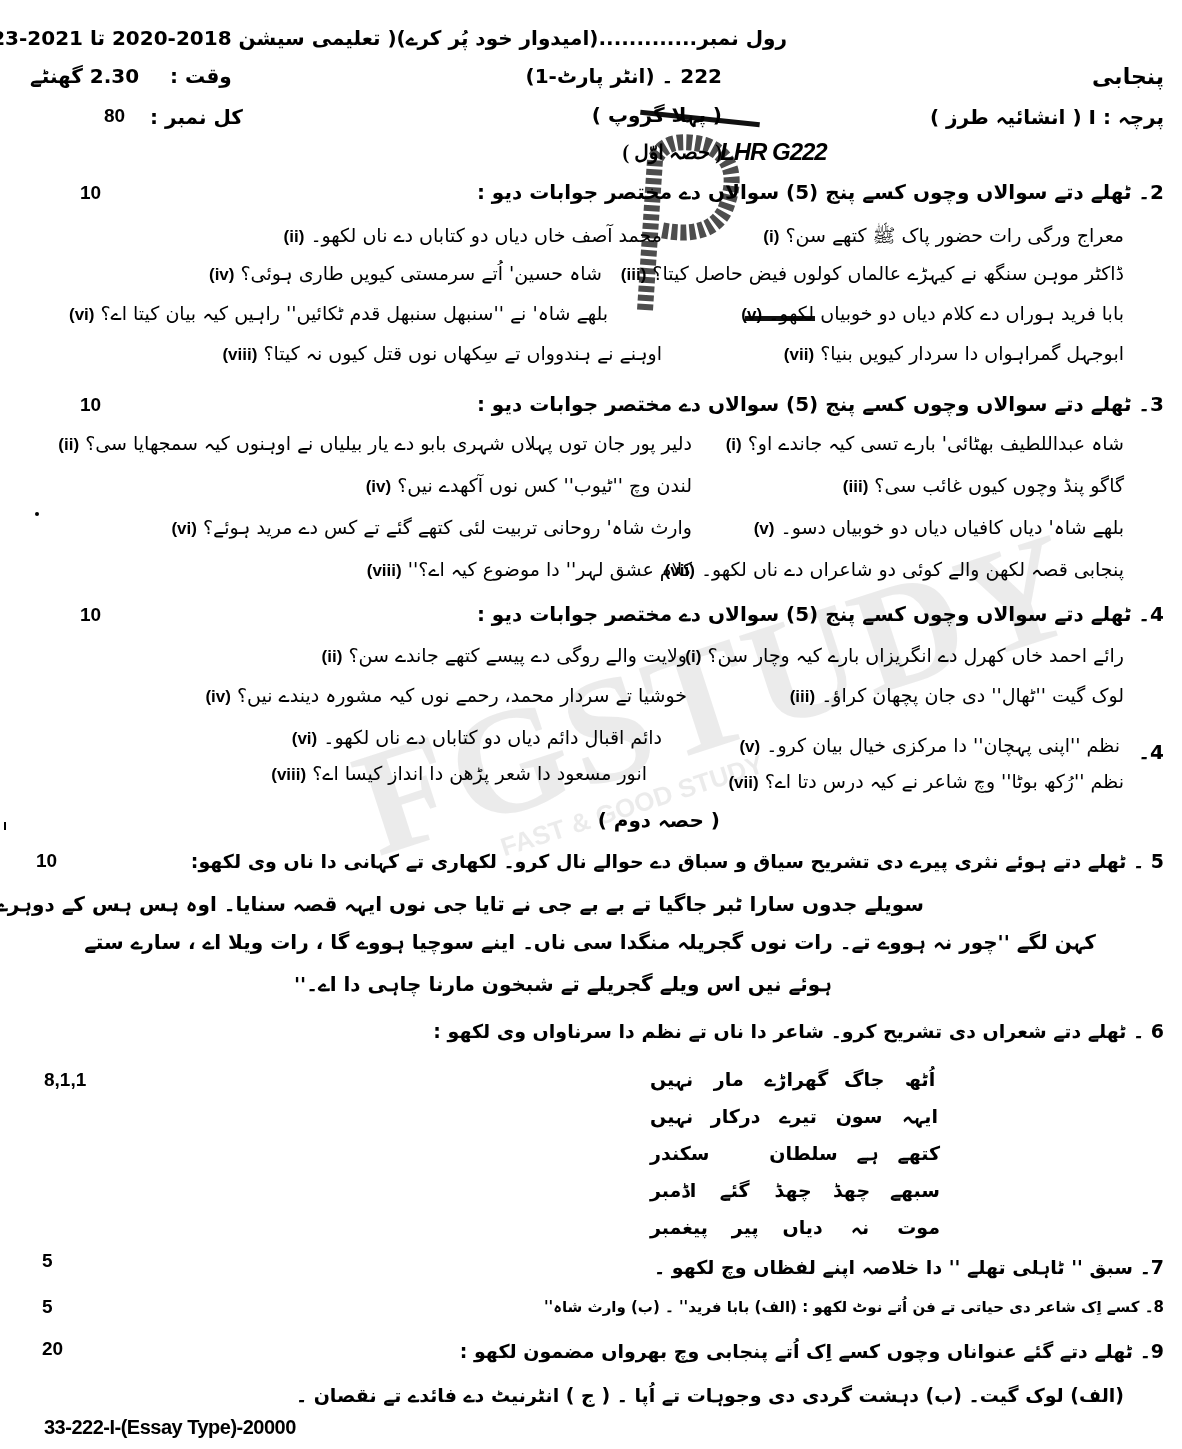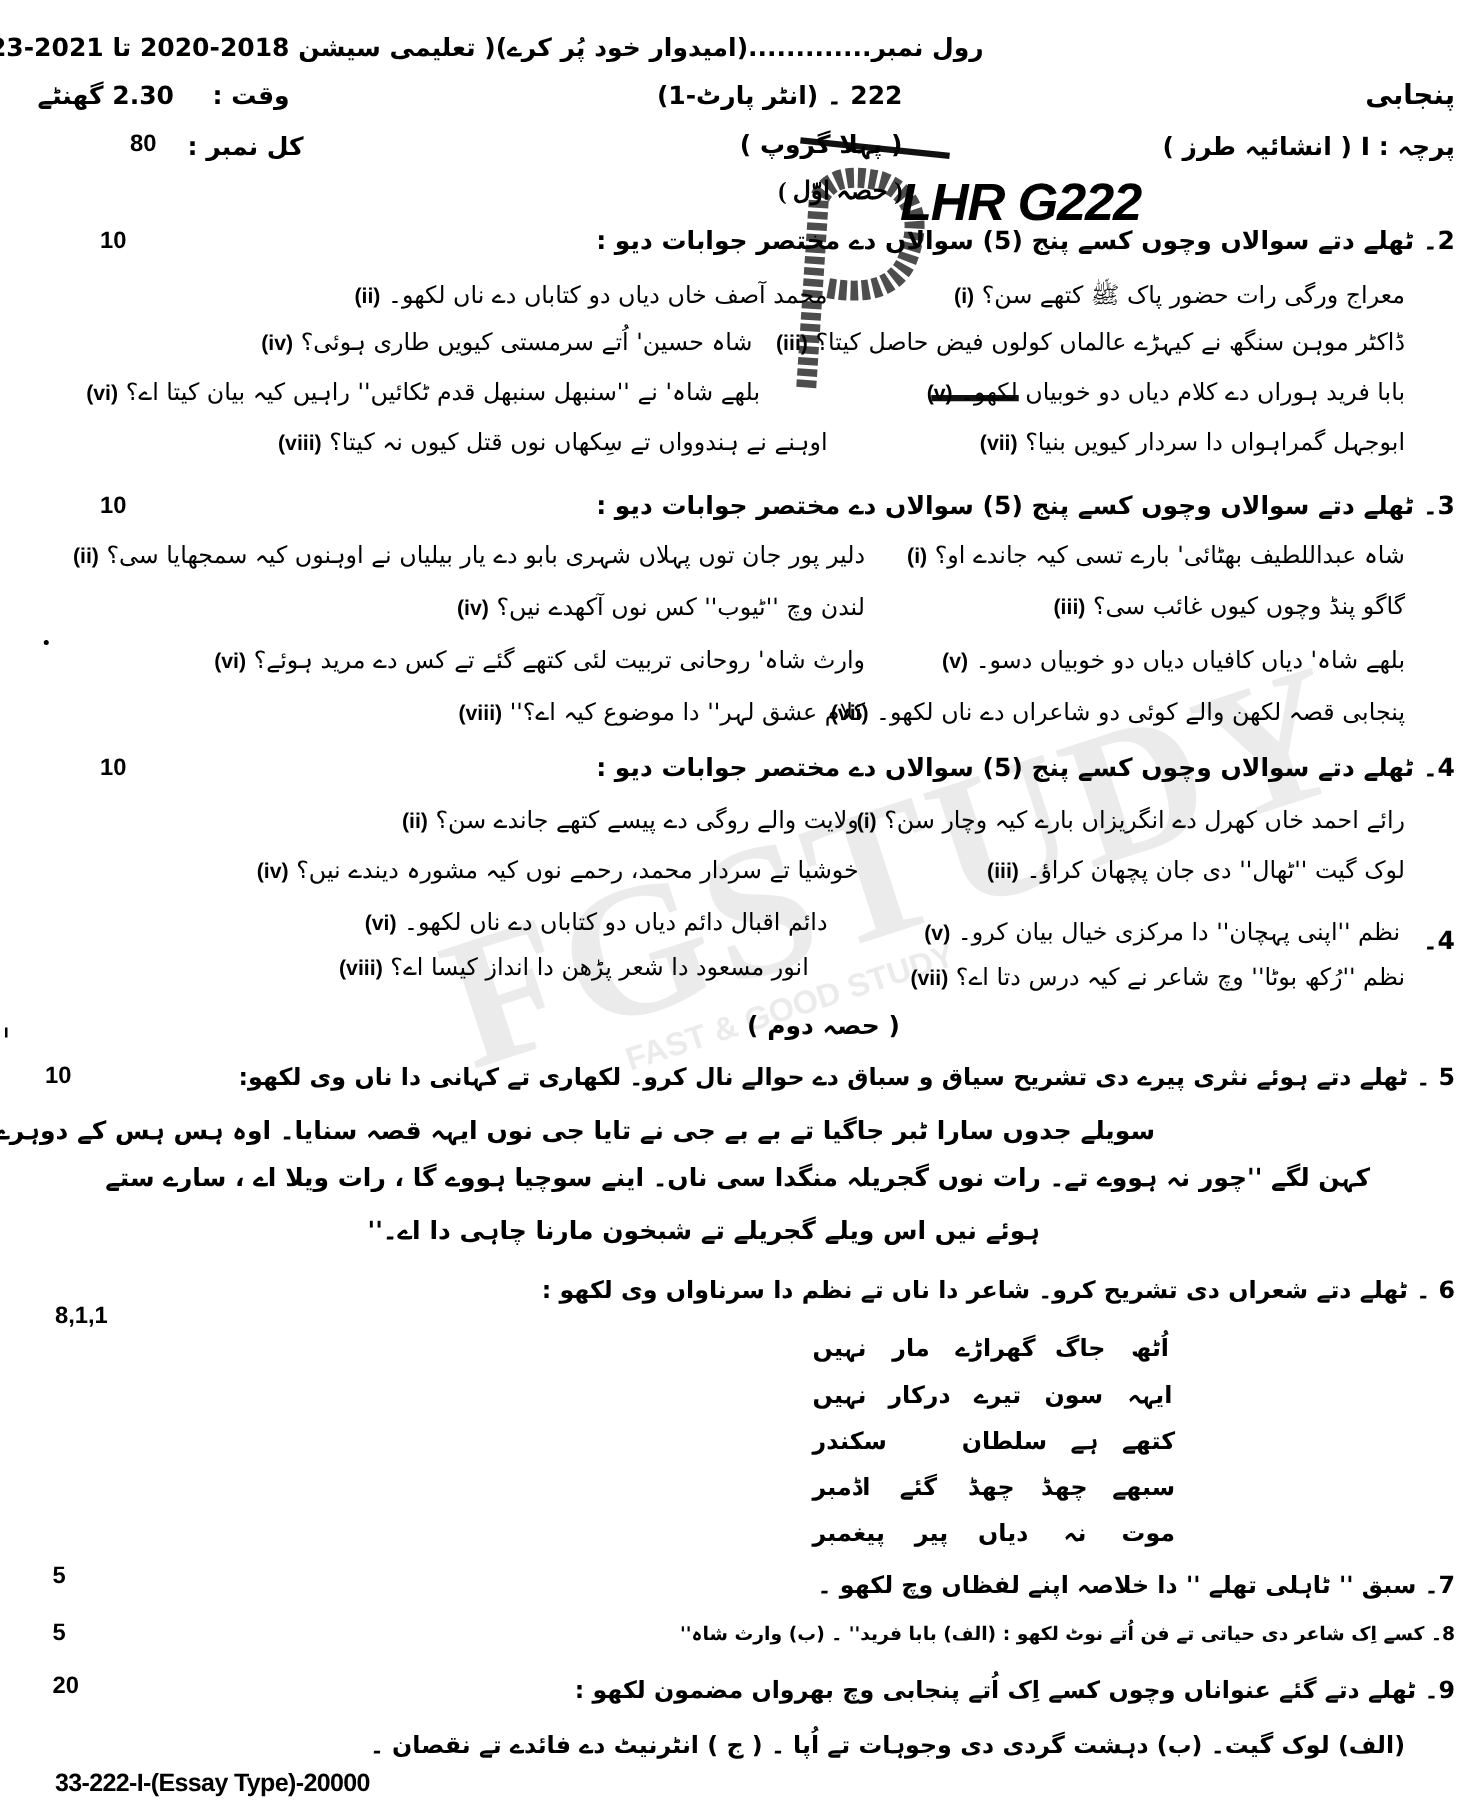--- a/index.html
+++ b/index.html
@@ -17,21 +17,21 @@
   .watermark {
     position: absolute; left: 360px; top: 640px; width: 520px; height: 240px;
     opacity: 0.16; pointer-events: none; transform: rotate(-18deg);
   }
   .wm-text { font-family: "Liberation Serif", serif; font-size: 150px; font-weight: bold; color: #888; letter-spacing: 4px; }
   .wm-small { font-family: "Liberation Sans", sans-serif; font-size: 26px; font-weight: bold; color: #888; }
   .stamp {
     position: absolute; left: 615px; top: 130px; width: 150px; height: 190px;
     pointer-events: none;
   }
-  .stamp-scrawl { position:absolute; left: 720px; top: 138px; font-family: "Liberation Sans", sans-serif; font-size: 42px; font-weight: 900; font-style: italic; letter-spacing: -1px; }
+  .stamp-scrawl { position:absolute; left: 720px; top: 138px; font-family: "Liberation Sans", sans-serif; font-size: 24px; font-weight: 900; font-style: italic; letter-spacing: -1px; }
   .poem { position: absolute; left: 650px; top: 1060px; width: 290px; }
   .poem-row { display: flex; direction: rtl; justify-content: space-between; height: 37px; align-items: center; font-size: 19px; font-weight: bold; }
   .poem-row span { min-width: 40px; text-align: center; }
   .footer { font-family: "Liberation Sans", sans-serif; font-size: 20px; font-weight: bold; letter-spacing: -0.5px; }
 </style>
 </head>
 <body>
 
 <div class="watermark">
   <div class="wm-text">FGSTUDY</div>
@@ -109,21 +109,21 @@
 <div class="abs marks" style="left:36px;top:850px;">10</div>
 <div class="abs" style="left:4px;top:822px;width:2px;height:8px;background:#000;"></div>
 <div class="abs rtl ur-b" style="right:258px;top:892px;">سویلے جدوں سارا ٹبر جاگیا تے بے بے جی نے تایا جی نوں ایہہ قصہ سنایا۔ اوہ ہس ہس کے دوہرے ہو گئے۔</div>
 <div class="abs rtl ur-b" style="right:86px;top:930px;">کہن لگے ''چور نہ ہووے تے۔ رات نوں گجریلہ منگدا سی ناں۔ اینے سوچیا ہووے گا ، رات ویلا اے ، سارے ستے</div>
 <div class="abs rtl ur-b" style="right:350px;top:972px;">ہوئے نیں اس ویلے گجریلے تے شبخون مارنا چاہی دا اے۔''</div>
 
 <div class="abs rtl ur-b" style="right:18px;top:1020px;font-size:19px;">
   <span>6 ۔</span>
   <span>ٹھلے دتے شعراں دی تشریح کرو۔ شاعر دا ناں تے نظم دا سرناواں وی لکھو :</span>
 </div>
-<div class="abs marks" style="left:44px;top:1042px;">8,1,1</div>
+<div class="abs marks" style="left:44px;top:1069px;">8,1,1</div>
 <div class="poem">
   <div class="poem-row">
       <span>اُٹھ</span>
       <span>جاگ</span>
       <span>گھراڑے</span>
       <span>مار</span>
       <span>نہیں</span>
     </div>
   <div class="poem-row">
       <span>ایہہ</span>

